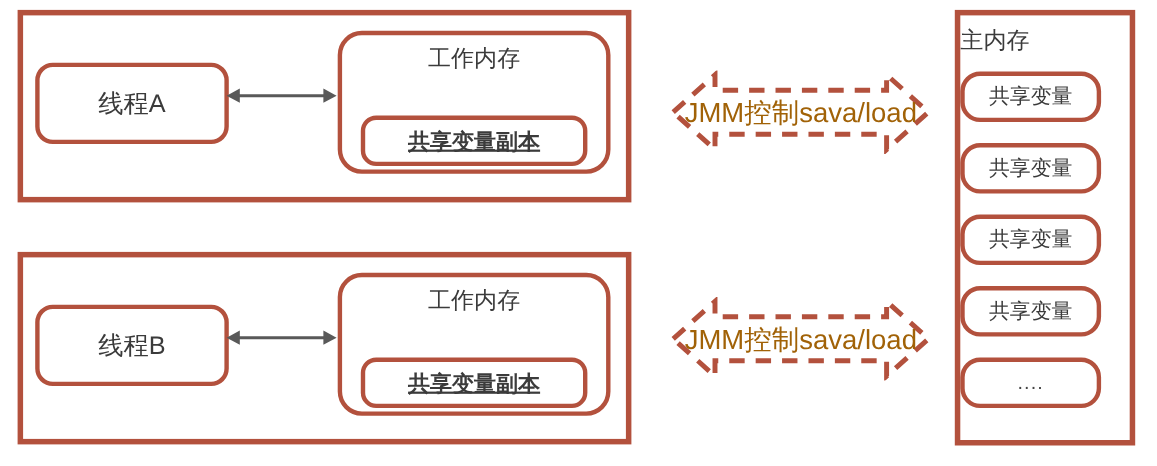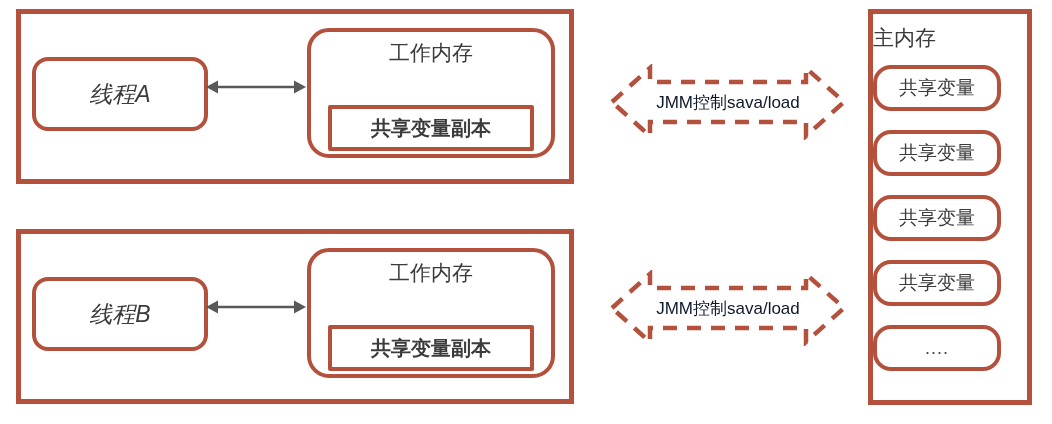--- a/index.html
+++ b/index.html
@@ -11,39 +11,39 @@
   body{font-family:"Liberation Sans","DejaVu Sans",sans-serif;color:var(--text);}
   .canvas{position:relative;width:1052px;height:424px;background:#ffffff;overflow:hidden;}
 
   
   .group{position:absolute;left:16px;width:548px;height:165px;border:5px solid var(--accent);background:#fff;}
   .group.g0{top:9px;}
   .group.g1{top:229px;}
 
   .thread-box{position:absolute;left:11px;top:43px;width:168px;height:66px;
     border:4px solid var(--accent);border-radius:16px;background:#fff;
-    display:flex;align-items:center;justify-content:center;font-size:23px;font-style:italic;}
+    display:flex;align-items:center;justify-content:center;font-size:23px;}
 
   .link-arrow{position:absolute;left:184px;top:62px;width:102px;height:22px;}
 
   .wm-box{position:absolute;left:286px;top:14px;width:240px;height:122px;
     border:4px solid var(--accent);border-radius:22px;background:#fff;
     display:flex;flex-direction:column;align-items:center;gap:26px;}
   .wm-title{margin-top:7px;font-size:21px;}
   .copy-box{margin-top:12px;width:198px;height:38px;border:4px solid var(--accent);
-    border-radius:2px;display:flex;align-items:center;justify-content:center;
-    font-size:20px;font-weight:600;}
+    border-radius:14px;display:flex;align-items:center;justify-content:center;
+    font-size:20px;font-weight:600;text-decoration:underline;}
 
   
   .jmm-arrow{position:absolute;left:608px;width:240px;height:76px;
     display:flex;align-items:center;justify-content:center;}
   .jmm-arrow.a0{top:64px;}
   .jmm-arrow.a1{top:270px;}
   .jmm-arrow svg{position:absolute;left:0;top:0;width:100%;height:100%;}
-  .jmm-label{position:relative;font-size:17px;color:#0f172a;white-space:nowrap;}
+  .jmm-label{position:relative;font-size:25px;color:#a16207;white-space:nowrap;}
 
   
   .main-memory{position:absolute;left:868px;top:9px;width:154px;height:386px;
     border:5px solid var(--accent);background:#fff;
     display:flex;flex-direction:column;}
   .mm-title{margin-top:10px;font-size:21px;line-height:28px;}
   .mm-item{width:120px;height:38px;border:4px solid var(--accent);border-radius:18px;
     display:flex;align-items:center;justify-content:center;font-size:19px;
     margin-top:19px;background:#fff;}
   .mm-item.first{margin-top:13px;}

